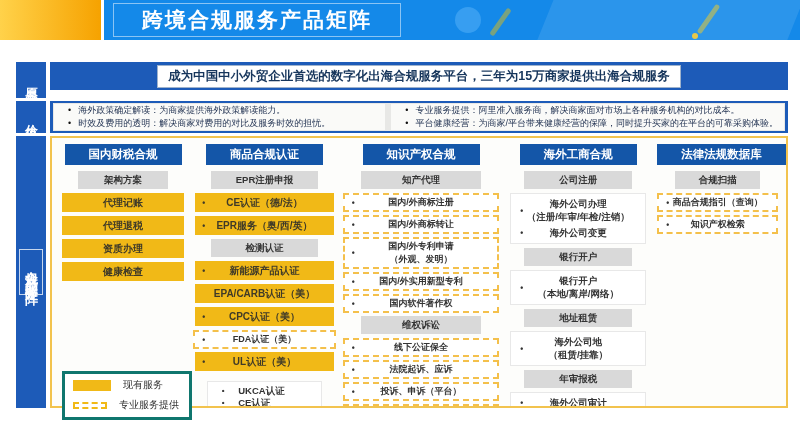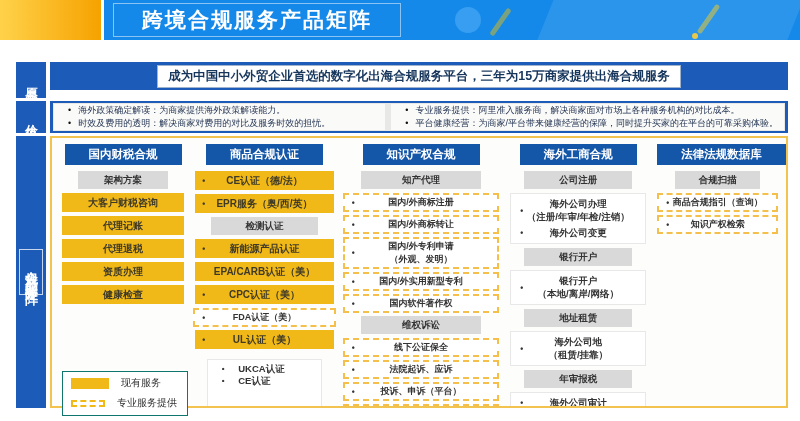--- a/index.html
+++ b/index.html
@@ -72,21 +72,21 @@
   .sub-line { display:block; font-weight:600; }
 
   .plain-group { border:1px solid #E8E8E8; background:#fff; padding:2px 2px; margin:0 4px 4px; }
   .plain-list { border:1px solid #E8E8E8; background:#fff; margin:6px 14px 0; padding:3px 0 3px; flex:1; }
   .plain-list .row { display:flex; align-items:center; font-size:9.5px; font-weight:600; color:#333333;
     line-height:12.3px; }
   .plain-list .row .list-dot { width:30px; text-align:center; font-size:8px; }
   .plain-list .row .txt { text-align:left; }
 
   
-  .legend { position:absolute; left:62px; top:371px; border:1px solid #0f766e; background:#ffffff;
+  .legend { position:absolute; left:62px; top:371px; border:3px solid #0f766e; background:#ffffff;
     padding:4px 10px 5px 8px; display:flex; flex-direction:column; gap:6px; }
   .legend-row { display:flex; align-items:center; gap:12px; }
   .sw-existing { width:38px; height:11px; background:#F1B917; }
   .sw-upcoming { width:34px; height:7px; border:2px dashed #F1B917; background:#fff; }
   .legend-label { font-size:10px; color:#333333; white-space:nowrap; }
 </style>
 </head>
 <body>
 
 <div class="slide">
@@ -138,28 +138,28 @@
         </div>
       </div>
     </div>
   </div>
 
   <div class="matrix-panel">
     <div class="cols">
         <div class="col">
           <div class="col-header">国内财税合规</div>
           <div class="item-gray">架构方案</div>
-          <div class="item-yellow"><span>大客户财税咨询</span></div>
           <div class="item-yellow"><span>代理记账</span></div>
           <div class="item-yellow"><span>代理退税</span></div>
           <div class="item-yellow"><span>资质办理</span></div>
           <div class="item-yellow"><span>健康检查</span></div>
         </div>
         <div class="col">
           <div class="col-header">商品合规认证</div>
+          <div class="item-gray">EPR注册申报</div>
           <div class="item-yellow"><span class="bullet">•</span><span>CE认证（德/法）</span></div>
           <div class="item-yellow"><span class="bullet">•</span><span>EPR服务（奥/西/英）</span></div>
           <div class="item-gray">检测认证</div>
           <div class="item-yellow"><span class="bullet">•</span><span>新能源产品认证</span></div>
           <div class="item-yellow"><span>EPA/CARB认证（美）</span></div>
           <div class="item-yellow"><span class="bullet">•</span><span>CPC认证（美）</span></div>
           <div class="item-dashed"><span class="bullet">•</span><span>FDA认证（美）</span></div>
           <div class="item-yellow"><span class="bullet">•</span><span>UL认证（美）</span></div>
           <div class="plain-list">
             <div class="row">

